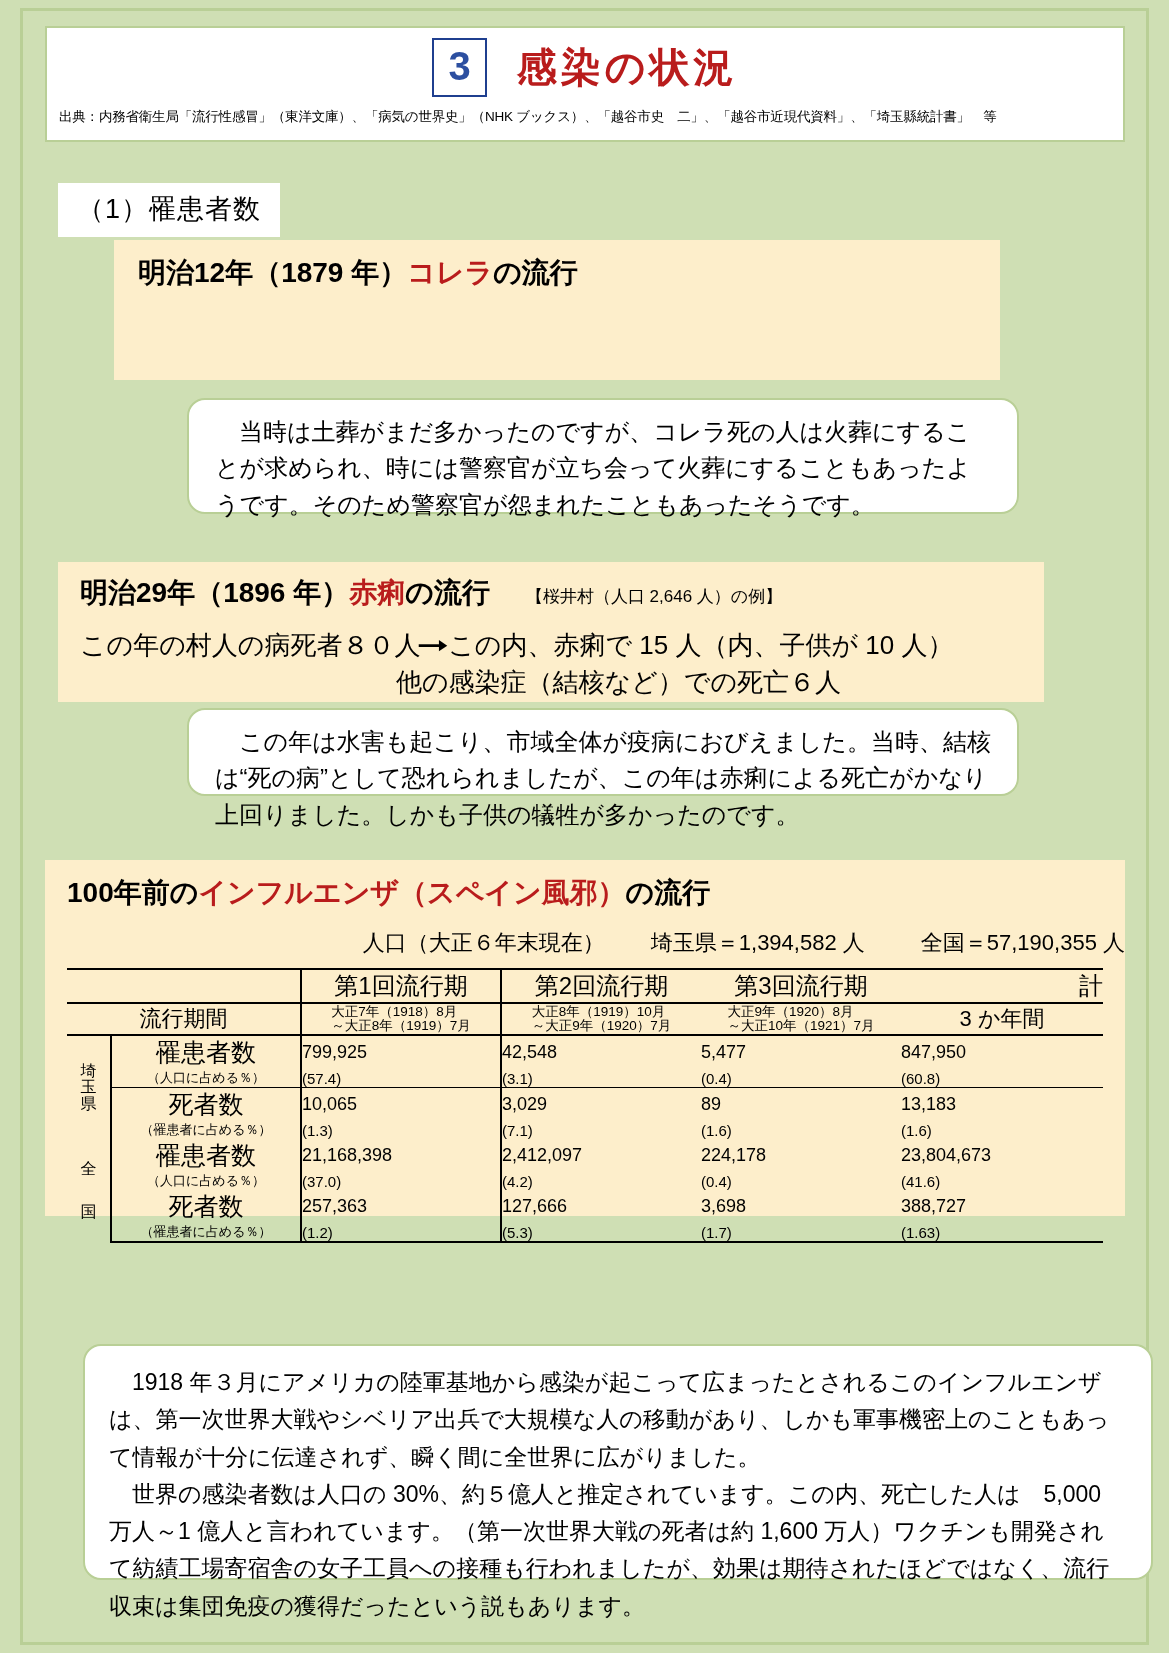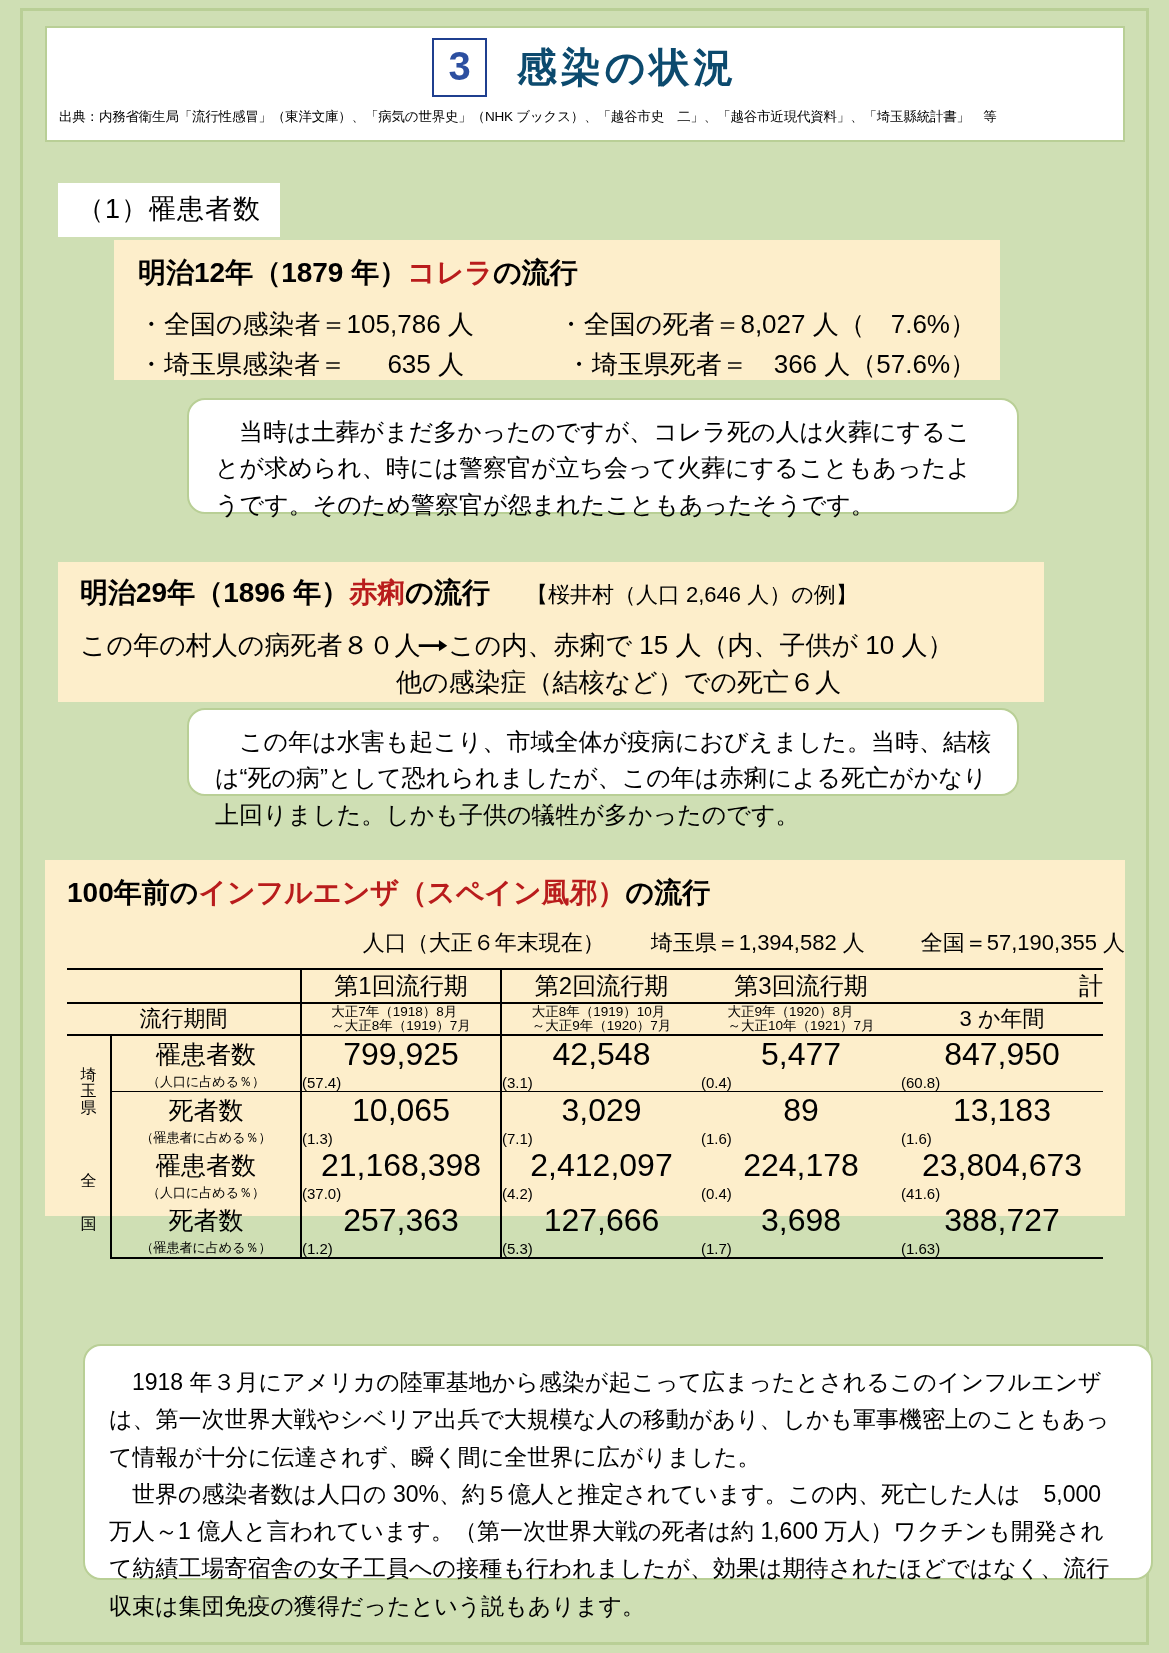--- a/index.html
+++ b/index.html
@@ -27,21 +27,21 @@
     display:flex; align-items:center; justify-content:center;
     height:78px; gap:30px;
   }
   .title-num{
     border:2px solid #1f3f8f; color:#2c4fa0;
     font-size:40px; font-weight:700; line-height:1;
     padding:6px 14px 9px; box-sizing:border-box;
     font-family:"Liberation Sans","DejaVu Sans",sans-serif;
   }
   .title-text{
-    color:#0c4a6e; font-size:40px; font-weight:700; letter-spacing:4px;
+    color:#b91c1c; font-size:40px; font-weight:700; letter-spacing:4px;
   }
   .source-line{
     font-size:13.5px; padding:2px 0 0 12px; white-space:nowrap;
     letter-spacing:-0.2px;
   }
 
   
   .sec-tab{
     position:absolute; left:58px; top:183px;
     background:#ffffff; padding:7px 18px 9px;
@@ -56,21 +56,21 @@
   }
   .box-cholera{ left:114px; top:240px; width:886px; height:140px; padding:14px 24px 0; }
   .box-sekiri { left:58px;  top:562px; width:986px; height:140px; padding:12px 22px 0; }
   .box-flu    { left:45px;  top:860px; width:1080px; height:356px; padding:14px 0 0; }
 
   .hd{
     font-size:28px; font-weight:700; letter-spacing:0px;
     white-space:nowrap;
   }
   .hd .red{ color:#b91c1c; }
-  .note-r { font-size:22px; font-weight:400; margin-left:36px; }
+  .note-r { font-size:17px; font-weight:400; margin-left:36px; }
 
   .bullets{ margin-top:12px; }
   .brow{ display:flex; font-size:26px; line-height:1.55; }
   .bcol-l{ width:430px; white-space:nowrap; }
   .bcol-r{ white-space:nowrap; }
   .numpad{ display:inline-block; min-width:118px; text-align:right; }
 
   .sek-line1{ font-size:26px; margin-top:16px; white-space:nowrap; }
   .sek-line2{ font-size:26px; margin-top:2px; padding-left:316px; white-space:nowrap; }
   .arrow{ display:inline-block; transform:scaleX(1.5); margin:0 4px 0 2px; font-weight:700; }
@@ -118,21 +118,21 @@
   .hcell{ text-align:center; font-size:24px; padding:7px 0 9px; }
   .hcell-r{ text-align:right; font-size:24px; padding:7px 18px 9px 0; }
 
   .rowlabel{ font-size:22px; text-align:center; }
   .rowlabel-big{ font-size:25px; text-align:center; padding:3px 0 0; }
   .rowlabel-sm{ font-size:13px; text-align:center; padding:0 0 4px; }
 
   .period{ font-size:13.5px; line-height:1.5; padding:6px 0 6px 6px; white-space:nowrap; }
   .period2{ font-size:22px; text-align:center; }
 
-  .val{ font-size:32px; text-align:center; padding:2px 10px 0 0; white-space:nowrap; }
+  .val{ font-size:18px; text-align:left; padding:2px 10px 0 0; white-space:nowrap; }
   .pct{ font-size:15px; text-align:left; padding:0 0 5px 14px; }
 
   .vstack{ display:flex; flex-direction:column; align-items:center; line-height:1.02; }
 </style>
 </head>
 <body>
 
 <div class="page-frame"></div>
 
 <div class="title-box">
@@ -141,30 +141,20 @@
     <div class="title-text">感染の状況</div>
   </div>
   <div class="source-line">出典：内務省衛生局「流行性感冒」（東洋文庫）、「病気の世界史」（NHK ブックス）、「越谷市史　二」、「越谷市近現代資料」、「埼玉縣統計書」　等</div>
 </div>
 
 <div class="sec-tab">（1）罹患者数</div>
 
 <div class="cream box-cholera">
   <div class="hd">
     <span>明治12年（1879 年）</span><span class="red">コレラ</span><span>の流行</span>
-  </div>
-  <div class="bullets">
-    <div class="brow">
-      <div class="bcol-l"><span>・全国の感染者＝</span><span class="numpad">105,786 人</span></div>
-      <div class="bcol-r">・全国の死者＝8,027 人（　7.6%）</div>
-    </div>
-    <div class="brow">
-      <div class="bcol-l"><span>・埼玉県感染者＝</span><span class="numpad">635 人</span></div>
-      <div class="bcol-r">・埼玉県死者＝　366 人（57.6%）</div>
-    </div>
   </div>
 </div>
 
 <div class="bubble bub1">
   <p>当時は土葬がまだ多かったのですが、コレラ死の人は火葬にすることが求められ、時には警察官が立ち会って火葬にすることもあったようです。そのため警察官が怨まれたこともあったそうです。</p>
 </div>
 
 <div class="cream box-sekiri">
   <div class="hd">
     <span>明治29年（1896 年）</span><span class="red">赤痢</span><span>の流行</span><span class="note-r">【桜井村（人口 2,646 人）の例】</span>

